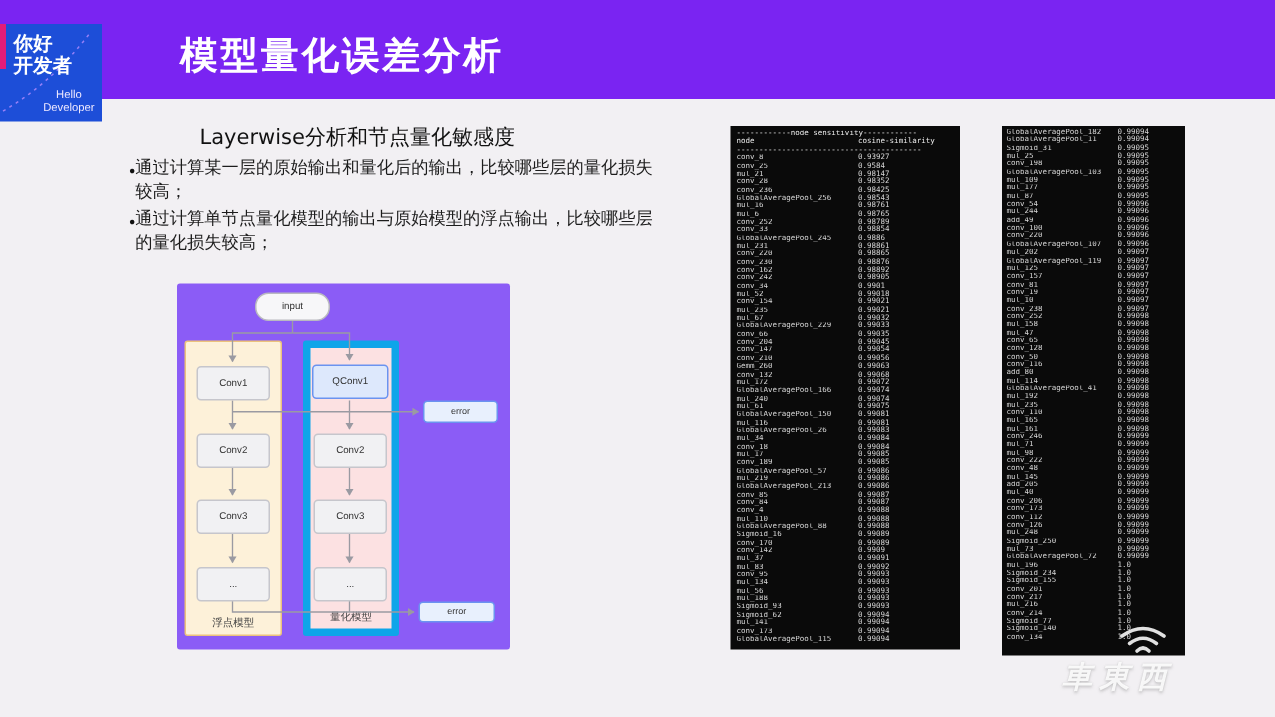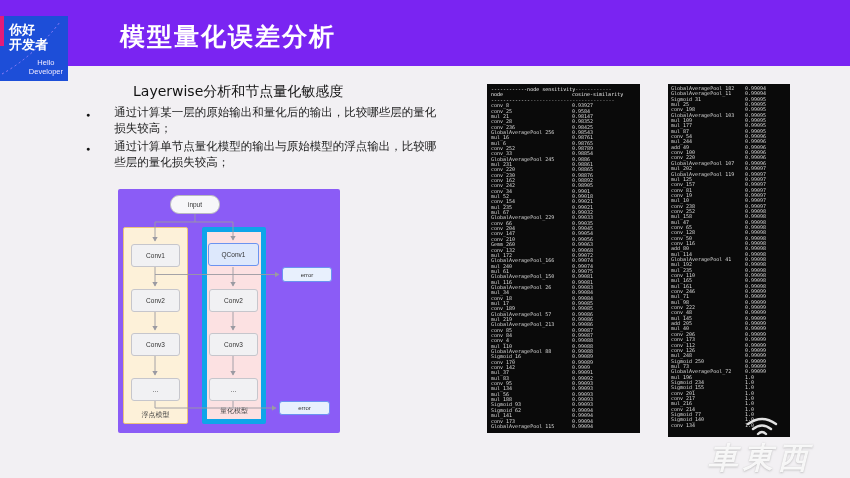--- a/index.html
+++ b/index.html
@@ -12,21 +12,21 @@
   .logo { position:absolute; left:0; top:0; width:68px; height:65px; background:#1d4ed8;margin-top:16px; }
   .logo-accent { position:absolute; left:0; top:0; width:4px; height:30px; background:#e31c79; }
   .logo-cn { position:absolute; left:9px; top:6px; font-size:13px; line-height:15px; font-weight:bold; color:#ffffff; font-family:"DejaVu Sans", sans-serif; }
   .logo-en { position:absolute; right:5px; bottom:5px; font-size:7.5px; line-height:9px; color:#efe9ff; text-align:center; }
   .logo-arc { position:absolute; left:0; top:0; }
   .page-title { position:absolute; left:120px; top:20px; font-size:25px; font-weight:bold; color:#ffffff; letter-spacing:2px; font-family:"DejaVu Sans", sans-serif; }
 
   
   .section-title { position:absolute; left:133px; top:83px; font-size:14px; font-weight:normal; color:#111; font-family:"DejaVu Sans", sans-serif; }
   .bullets { position:absolute; left:86px; top:104px; width:356px; list-style:none; }
-  .bullets li { display:flex; gap:24px; font-size:11.5px; line-height:16px; color:#1c1c1c; margin-bottom:2px; }
+  .bullets li { display:flex; gap:0; font-size:11.5px; line-height:16px; color:#1c1c1c; margin-bottom:2px; }
   .bullet-dot { flex:none; font-size:7px; padding-top:3px; color:#111; }
 
   
   .diagram { position:absolute; left:118px; top:189px; width:222px; height:244px; background:#8b5cf6; border-radius:2px; }
   .panel { position:absolute; top:38px; height:197px; border-radius:2px; }
   .panel-float { left:5px; width:65px; background:#fdf1d9; border:1px solid #ecc27c; }
   .panel-quant { left:84px; width:64px; background:#fce1e2; border:5px solid #0ea5e9; }
   .panel-label { position:absolute; bottom:3px; left:0; width:100%; text-align:center; font-size:7px; color:#444; font-family:"DejaVu Sans", sans-serif; }
   .dnode { position:absolute; width:49px; height:23px; background:#f1f1f3; border:1px solid #c6c6cc; border-radius:3px; display:flex; align-items:center; justify-content:center; font-size:6.5px; color:#333; }
   .input-pill { position:absolute; left:52px; top:6px; width:50px; height:19px; background:#f7f7f9; border:1px solid #b9b9c0; border-radius:9px; display:flex; align-items:center; justify-content:center; font-size:6.5px; color:#333; }
@@ -40,21 +40,21 @@
   .t2 { left:668px; top:84px; width:122px; height:353px; padding:2px 0 0 3px; }
   .thl { font-size:5px; line-height:5.4px; color:#ececec; white-space:nowrap; overflow:hidden; }
   .tcols { display:flex; font-size:5px; line-height:5.4px; color:#ececec; white-space:nowrap; }
   .tcols .c1 { width:81px; flex:none; }
   .trow { display:flex; font-size:5px; line-height:5.34px; white-space:nowrap; }
   .tnode { width:81px; flex:none; overflow:hidden; }
   .t2 .tnode { width:74px; }
 
   
   .watermark { position:absolute; left:700px; top:414px; width:150px; height:62px; color:rgba(255,255,255,0.88); }
-  .wm-text { position:absolute; left:8px; top:24px; font-size:30px; font-weight:bold; font-style:italic; letter-spacing:5px; font-family:Liberation Serif, serif; text-shadow:0 1px 2px rgba(130,130,130,0.35), 0 0 1px rgba(150,150,150,0.4); white-space:nowrap; }
+  .wm-text { position:absolute; left:8px; top:24px; font-size:20px; font-weight:bold; font-style:italic; letter-spacing:5px; font-family:Liberation Serif, serif; text-shadow:0 1px 2px rgba(130,130,130,0.35), 0 0 1px rgba(150,150,150,0.4); white-space:nowrap; }
   .wm-signal { position:absolute; left:38px; top:2px; }
 </style>
 </head>
 <body>
 
 <div class="slide">
 
   <div class="topbar">
     <div class="logo">
       <div class="logo-accent"></div>

